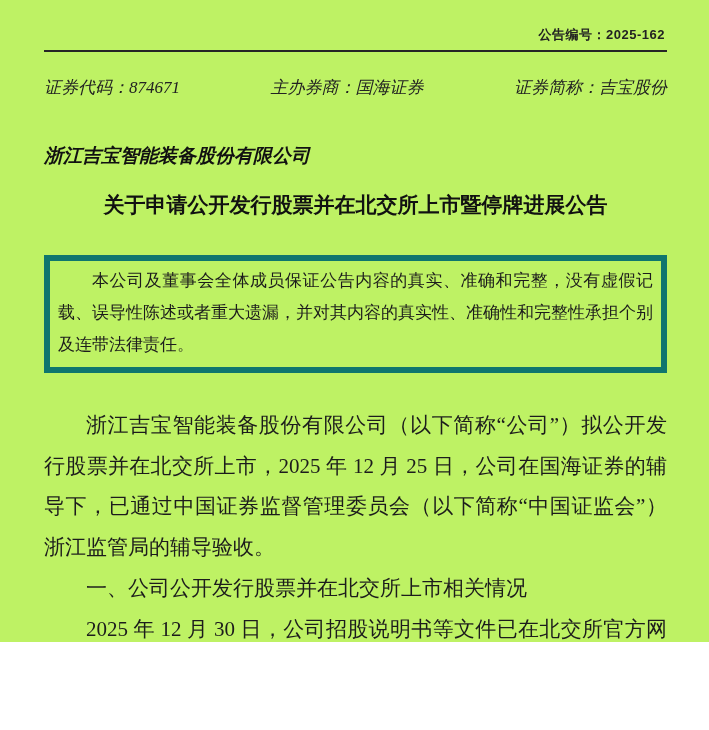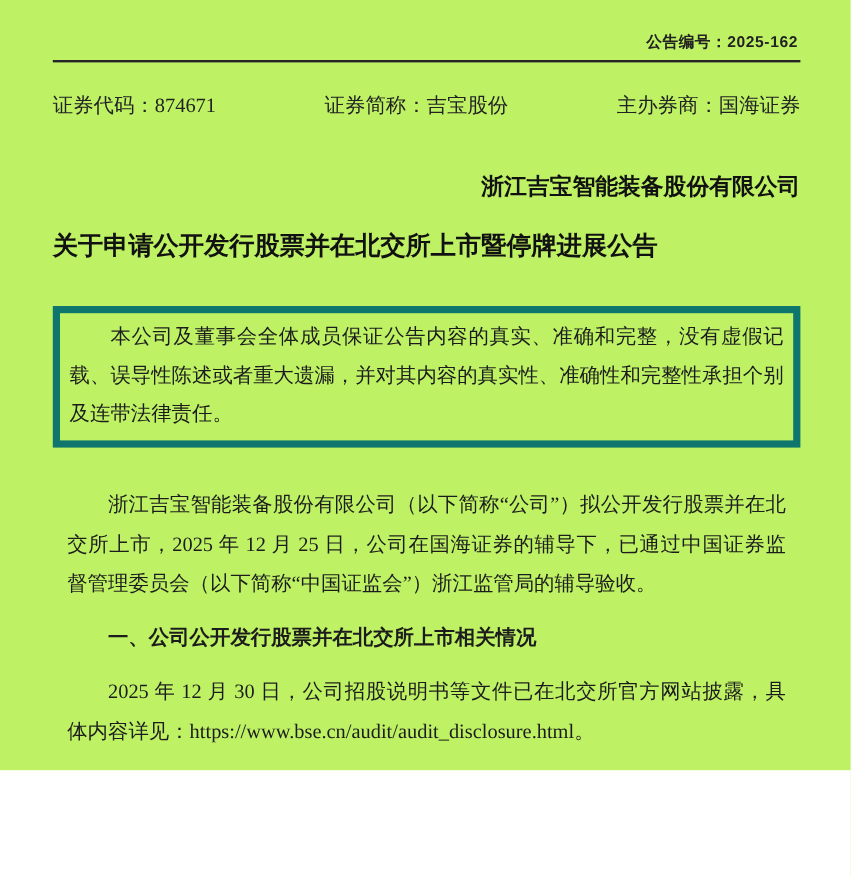--- a/index.html
+++ b/index.html
@@ -33,60 +33,63 @@
     border-top: 2px solid #262626;
     margin: 4px 0 0 0;
   }
   .sec-row {
     display: flex;
     justify-content: space-between;
     align-items: center;
     margin-top: 24px;
     font-size: 17px;
     color: #222;
+    font-style: italic;
   }
   .sec-field { white-space: nowrap; }
   .title-1 {
-    text-align: right;
+    text-align: left;
     font-family: "Liberation Sans", "DejaVu Sans", sans-serif;
     font-weight: bold;
     font-size: 19px;
     color: #111;
     margin: 44px 0 0 0;
+    font-style: italic;
   }
   .title-2 {
+    text-align: center;
     font-family: "Liberation Sans", "DejaVu Sans", sans-serif;
     font-weight: bold;
     font-size: 21px;
     color: #111;
     margin: 22px 0 0 0;
   }
   .disclaimer-box {
     border: 6px solid #0f766e;
     margin-top: 36px;
     padding: 4px 8px 6px 8px;
     font-size: 17px;
     line-height: 1.88;
     color: #1c1c1c;
     text-indent: 2em;
     text-align: justify;
   }
   .body-text { margin-top: 32px; }
   .body-text p {
-    margin: 12px;
-    font-size: 17px;
+    margin: 0;
+    font-size: 21px;
     line-height: 1.94;
     text-indent: 2em;
     text-align: justify;
     color: #1c1c1c;
   }
   .section-heading {
     margin: 0;
     font-family: "Liberation Sans", "DejaVu Sans", sans-serif;
-    font-weight: bold;
+    font-weight: normal;
     font-size: 17px;
     line-height: 1.94;
     color: #111;
     text-indent: 0;
   }
   .subsection-heading {
     margin: 0;
     font-size: 17px;
     line-height: 1.94;
     color: #1c1c1c;
@@ -102,24 +105,24 @@
     <span>公告编号：</span><span>2025-162</span>
   </div>
 
   <hr class="header-rule">
 
   <div class="sec-row">
     <span class="sec-field">
       <span>证券代码：</span><span>874671</span>
     </span>
     <span class="sec-field">
-      <span>证券简称：</span><span>吉宝股份</span>
+      <span>主办券商：</span><span>国海证券</span>
     </span>
     <span class="sec-field">
-      <span>主办券商：</span><span>国海证券</span>
+      <span>证券简称：</span><span>吉宝股份</span>
     </span>
   </div>
 
   <div class="title-1">浙江吉宝智能装备股份有限公司</div>
   <div class="title-2">关于申请公开发行股票并在北交所上市暨停牌进展公告</div>
 
   <div class="disclaimer-box">本公司及董事会全体成员保证公告内容的真实、准确和完整，没有虚假记载、误导性陈述或者重大遗漏，并对其内容的真实性、准确性和完整性承担个别及连带法律责任。</div>
 
   <div class="body-text">
     <p>浙江吉宝智能装备股份有限公司（以下简称“公司”）拟公开发行股票并在北交所上市，2025 年 12 月 25 日，公司在国海证券的辅导下，已通过中国证券监督管理委员会（以下简称“中国证监会”）浙江监管局的辅导验收。</p>

